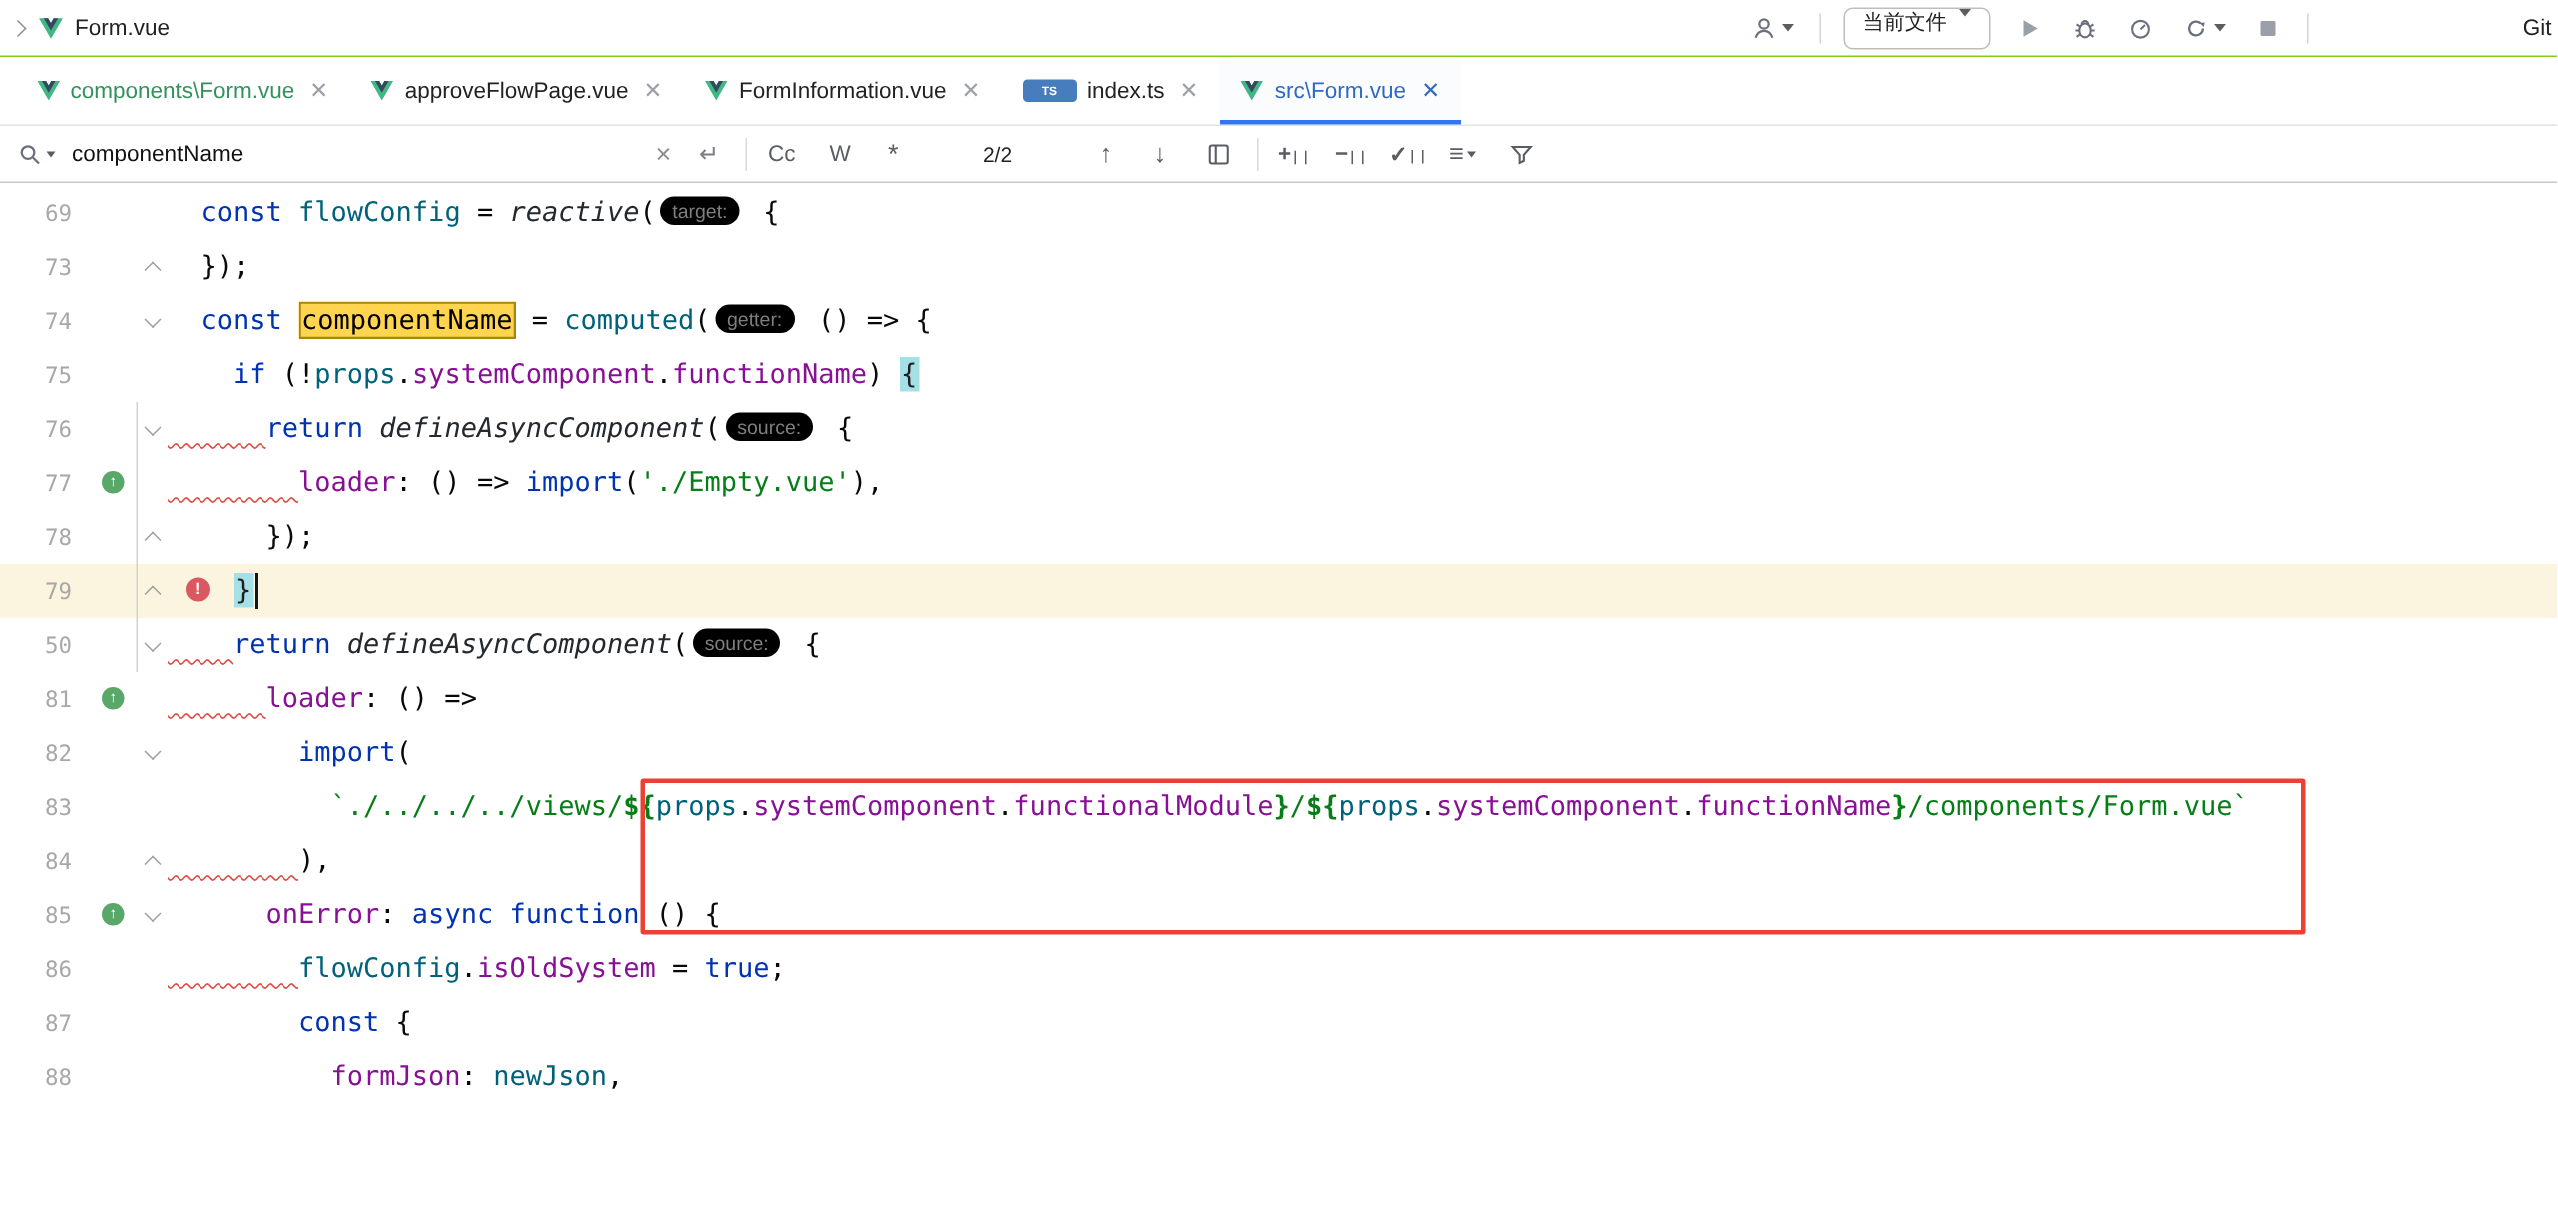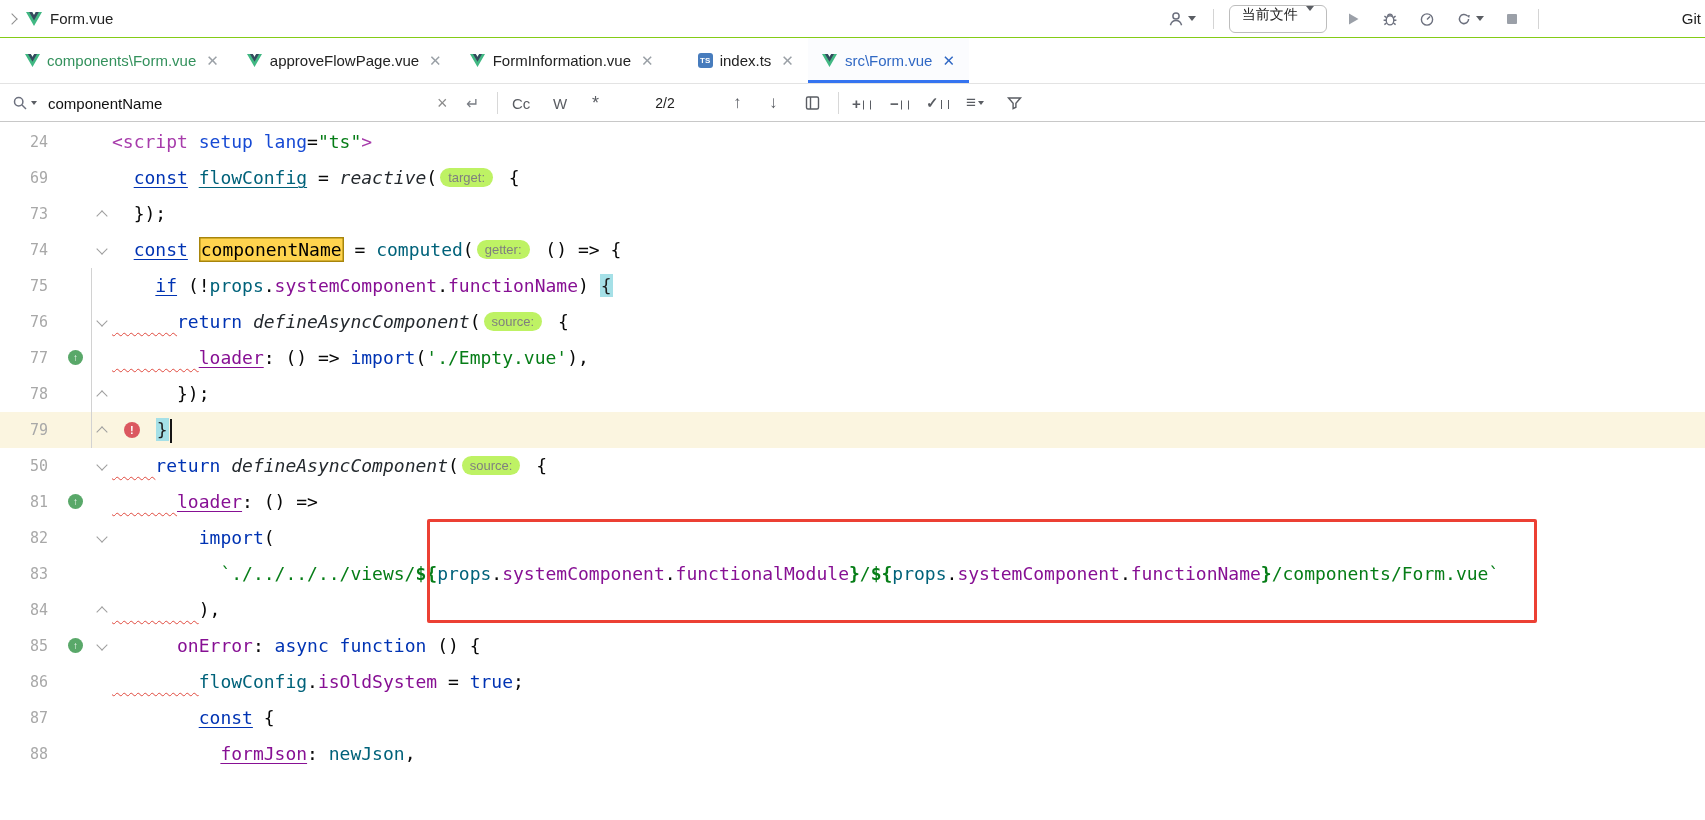--- a/index.html
+++ b/index.html
@@ -22,22 +22,22 @@
 
   
   .tabbar{height:46px;display:flex;align-items:stretch;border-bottom:1px solid #e3e3e3;padding-left:10px;box-sizing:border-box;background:#fff;}
   .tab{display:flex;align-items:center;gap:7px;padding:0 14px;font-size:15px;color:#222;position:relative;box-sizing:border-box;}
   .tab.added .tlabel{color:#33915c;}
   .tab.modified .tlabel{color:#3068c4;}
   .tab.active{box-shadow:inset 0 -3px 0 #3574f0;background:#fbfcfe;}
   .tclose{color:#9aa0a6;font-size:15px;margin-left:3px;line-height:1;}
   .tab.active .tclose{color:#3068c4;}
   .fileicon{display:inline-flex;width:16px;height:15px;align-items:center;justify-content:center;}
-  .ts-badge{display:inline-flex;width:15px;height:15px;border-radius:3px;background:#477cbd;color:#fff;
-            font-size:8px;font-weight:bold;align-items:center;justify-content:center;margin-left:16px;}
+  .ts-badge{display:inline-flex;width:36px;height:15px;border-radius:3px;background:#477cbd;color:#fff;
+            font-size:8px;font-weight:bold;align-items:center;justify-content:center;}
 
   
   .findbar{height:38px;position:relative;border-bottom:1px solid #c8c8c8;background:#fff;box-sizing:border-box;}
   .findbar>*{position:absolute;top:50%;transform:translateY(-50%);}
   .fb-search{left:12px;display:inline-flex;align-items:center;gap:3px;}
   .fb-query{left:48px;font-size:15px;color:#111;}
   .fb-clear{left:437px;color:#8c8c8c;font-size:18px;}
   .fb-newline{left:466px;color:#7a7e85;font-size:16px;}
   .fb-div{width:1px;height:22px;background:#d8d8d8;}
   .d1{left:497px;} .d2{left:838px;}
@@ -73,23 +73,23 @@
   .tok-str{color:#067d17;}
   .tok-var{color:#00627a;}
   .tok-prop{color:#871094;}
   .tok-fn{color:#24292e;font-style:italic;}
   .tok-fnt{color:#00627a;}
   .tok-tag{color:#a73cab;}
   .tok-attr{color:#174ad4;}
   .tok-ip{color:#067d17;font-weight:600;}
   .tok-brace{background:#a5e0e7;padding:1px 1px;}
   .tok-match{background:#ffd44e;box-shadow:inset 0 0 0 1.5px #a8850b;color:#000;padding:2px 2px;}
-  .und{text-decoration:underline;text-underline-offset:3px;text-decoration-thickness:1px;}
+  .und{text-underline-offset:3px;text-decoration-thickness:1px;}
   .sq{text-decoration:underline wavy #e04a3f;text-decoration-thickness:1px;text-underline-offset:4px;text-decoration-skip-ink:none;}
-  .inlay{display:inline-block;background:#bef264;color:#7f7f7f;border-radius:10px;padding:2px 8px;
+  .inlay{display:inline-block;background:#000000;color:#7f7f7f;border-radius:10px;padding:2px 8px;
          font:13px/15px "Liberation Sans",sans-serif;vertical-align:2px;margin:0 5px 0 3px;}
   .erricon{display:inline-block;width:16px;height:16px;border-radius:50%;background:#db5860;color:#fff;
            font:bold 11px/16px "Liberation Sans",sans-serif;text-align:center;vertical-align:middle;margin:0 5px 3px 1px;}
   .caretbar{display:inline-block;width:2px;height:24px;background:#151515;vertical-align:middle;margin-left:1px;}
 
   .annotation-rect{position:absolute;left:427px;top:519px;width:1104px;height:98px;border:3px solid #ec4034;
                    border-radius:2px;z-index:9;pointer-events:none;}
   .scope-line{position:absolute;left:91px;top:268px;width:1px;height:180px;background:#d2d2d2;z-index:3;}
 
   svg{display:block;}
@@ -246,27 +246,20 @@
     <span class="funnel">
       <svg width="17" height="17" viewBox="0 0 17 17" fill="none" stroke="#5a5d63" stroke-width="1.4">
           <path d="M2.5 3.5h12l-4.6 5.2v4l-2.8 1.4V8.7z"></path>
         </svg>
     </span>
   </div>
 
   <div class="editor" id="code-rows">
       <div class="row">
         <div class="gutter">
-          <span class="lnum">24</span>
-          <span class="gicons"></span>
-        </div>
-        <div class="codeline"><span class="tok-tag">&lt;script</span><span class="tok-pl"> </span><span class="tok-attr">setup</span><span class="tok-pl"> </span><span class="tok-attr">lang</span><span class="tok-pl">=</span><span class="tok-str">"ts"</span><span class="tok-tag">&gt;</span></div>
-      </div>
-      <div class="row">
-        <div class="gutter">
           <span class="lnum">69</span>
           <span class="gicons"></span>
         </div>
         <div class="codeline"><span class="tsp">  </span><span class="tok-kw und">const</span><span class="tok-pl"> </span><span class="tok-var und">flowConfig</span><span class="tok-pl"> = </span><span class="tok-fn">reactive</span><span class="tok-pl">(</span><span class="inlay">target:</span><span class="tok-pl"> {</span></div>
       </div>
       <div class="row">
         <div class="gutter">
           <span class="lnum">73</span>
           <span class="gicons">
             <span class="fold up"></span>

